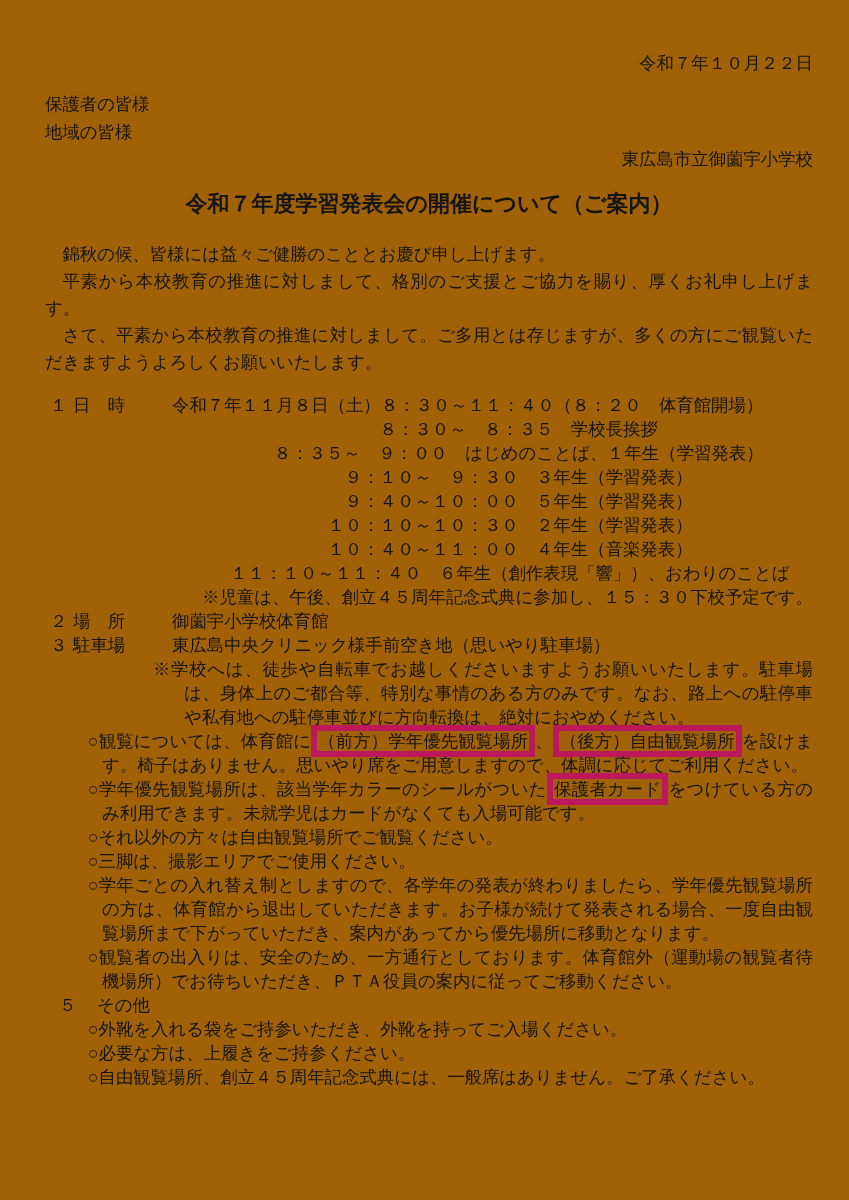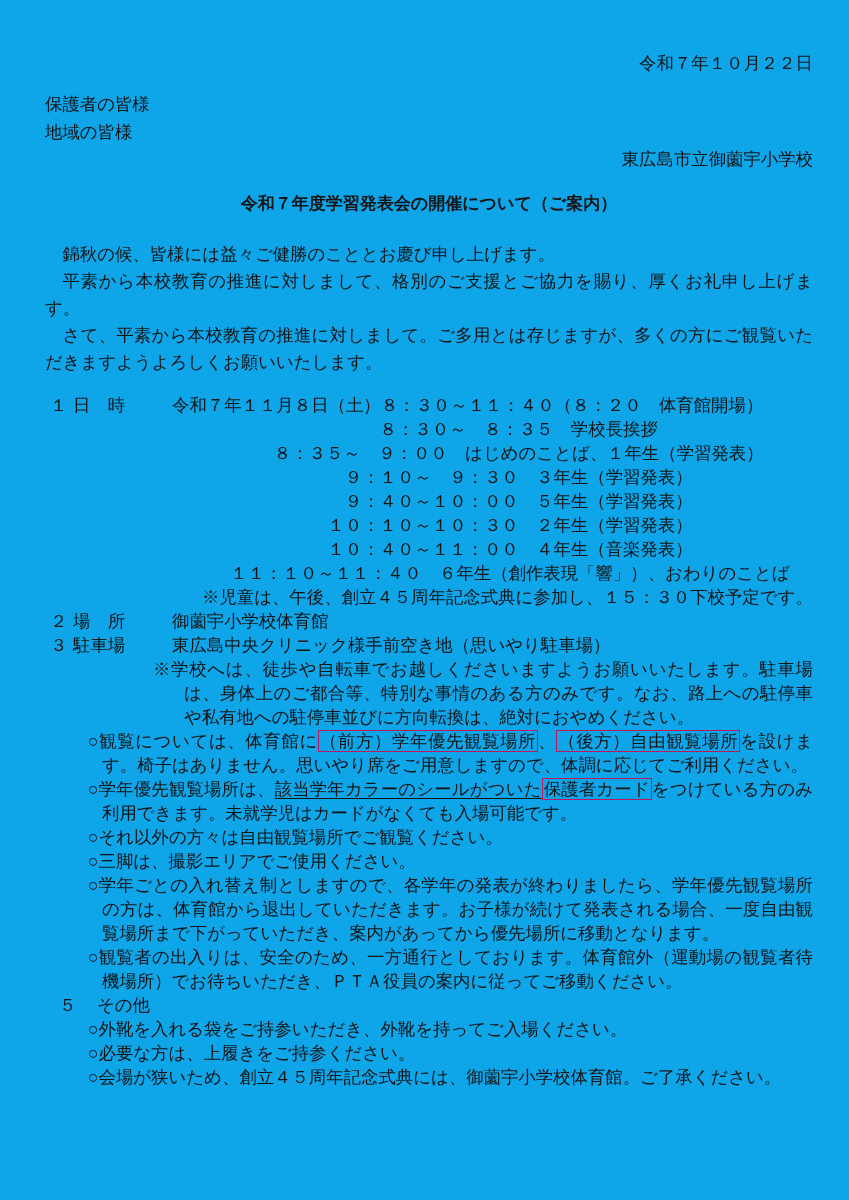--- a/index.html
+++ b/index.html
@@ -1,38 +1,38 @@
 <!DOCTYPE html>
 <html lang="ja"><head>
 <meta charset="utf-8">
 <style>
   html, body { margin: 0; padding: 0; background: #9a9a9a; }
   .page {
     position: relative;
     width: 849px;
     height: 1200px;
     margin: 0 auto;
-    background: #0ea5e9;
+    background: #a16207;
     box-sizing: border-box;
     padding: 50px 36px 0 45px;
     overflow: hidden;
     font-family: "Liberation Serif", "DejaVu Serif", serif;
     font-size: 17.4px;
     color: #141414;
   }
   .date-line { text-align: right; line-height: 26px; }
   .recipients { margin-top: 14px; }
   .recipients div { line-height: 28px; }
   .sender-wrap { text-align: right; font-family: Liberation Serif, serif; }
   .sender { display: inline-block; text-align: left; }
   .sender div { line-height: 27px; }
   .doc-title {
     margin: 18px 0 0 0;
     text-align: center;
-    font-size: 17px;
+    font-size: 22px;
     font-weight: bold;
     line-height: 26px;
   }
   .greeting { margin-top: 24px; line-height: 27px; }
   .greeting p { margin: 0; text-indent: 1em; text-align: justify; }
   .sections { margin-top: 17px; line-height: 24px; }
   .sec-cols { display: flex; }
   .sec-cols .num { flex: none; margin-left: 5px; width: 23px; }
   .sec-cols .lbl { flex: none; width: 99px; }
   .sec-cols .bod { flex: 1; }
@@ -46,25 +46,24 @@
   }
   .sec-head { margin-left: 14px; }
   .sec-head .num { display: inline-block; width: 38px; }
   .bullets { margin-left: 43px; }
   .bullet {
     padding-left: 14px;
     text-indent: -14px;
     text-align: justify;
   }
   .boxed {
-    border: 1px solid #be185d;
+    border: 6px solid #be185d;
     padding: 0 1px;
   }
   .uline {
-    text-decoration: underline;
     text-underline-offset: 3px;
   }
 </style>
 </head>
 <body>
 
 <div class="page">
 
   <div class="date-line">令和７年１０月２２日</div>
 
@@ -143,18 +142,18 @@
       <span class="num">５</span><span>その他</span>
     </div>
     <div class="bullets">
       <div class="bullet">
         <span>○</span><span>外靴を入れる袋をご持参いただき、外靴を持ってご入場ください。</span>
       </div>
       <div class="bullet">
         <span>○</span><span>必要な方は、上履きをご持参ください。</span>
       </div>
       <div class="bullet">
-        <span>○</span><span>会場が狭いため、創立４５周年記念式典には、御薗宇小学校体育館。ご了承ください。</span>
+        <span>○</span><span>自由観覧場所、創立４５周年記念式典には、一般席はありません。ご了承ください。</span>
       </div>
     </div>
 
   </div>
 </div>
 
 </body></html>

